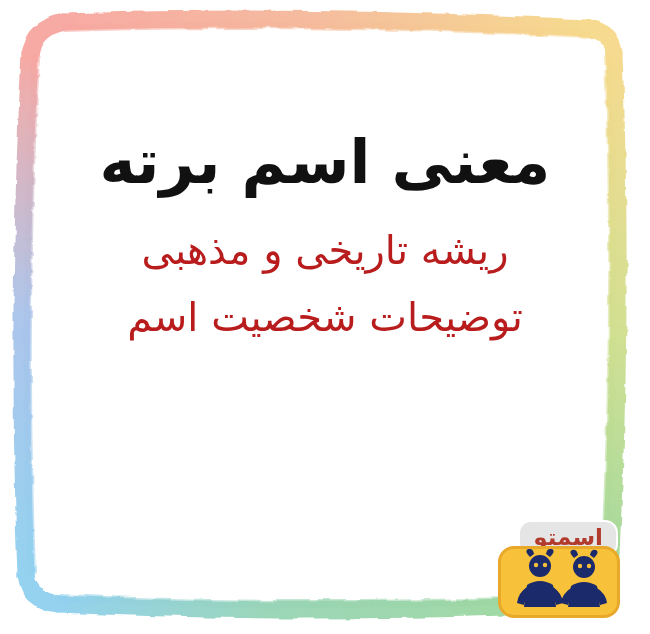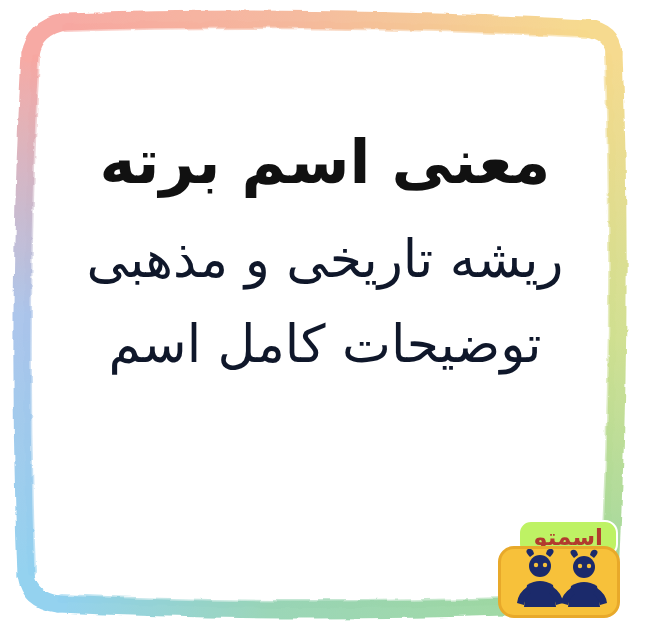--- a/index.html
+++ b/index.html
@@ -47,43 +47,43 @@
     margin-top: 126px;
     font-size: 61px;
     font-weight: bold;
     color: #111111;
     line-height: 1.18;
     letter-spacing: 0px;
     text-align: center;
     direction: rtl;
   }
   .line {
-    font-size: 52px;
-    color: #0f172a;
+    font-size: 40px;
+    color: #b91c1c;
     line-height: 1.52;
     text-align: center;
     direction: rtl;
   }
   .line-1 { margin-top: 22px; }
   .line-2 { margin-top: 6px; }
   .line-3 { margin-top: 6px; }
 
   
   .logo {
     position: absolute;
     right: 24px;
     bottom: 18px;
     width: 128px;
     height: 96px;
   }
   .logo-badge {
     position: absolute;
     right: 8px;
     top: 0;
-    background: #bef264;
+    background: #e5e5e5;
     color: #b23b2e;
     font-size: 23px;
     font-weight: bold;
     padding: 3px 13px 5px 13px;
     border-radius: 13px;
     border: 2px solid #ffffff;
     direction: rtl;
     line-height: 1.1;
   }
   .logo-kids {
@@ -152,21 +152,21 @@
         <path d="M 600 48 Q 610 300 596 562" stroke="url(#gradRight)"></path>
         <path d="M 574 590 Q 300 602 54 590" stroke="url(#gradBottom)"></path>
         <path d="M 24 564 Q 14 300 28 50" stroke="url(#gradLeft)"></path>
       </g>
     </svg>
   </div>
 
   <div class="text-block">
     <div class="title">معنی اسم برته</div>
     <div class="line line-1">ریشه تاریخی و مذهبی</div>
-    <div class="line line-3">توضیحات کامل اسم</div>
+    <div class="line line-3">توضیحات شخصیت اسم</div>
   </div>
 
   <div class="logo">
     <div class="logo-badge">اسمتو</div>
     <div class="logo-kids">
       <svg width="110" height="60" viewBox="0 0 110 60" xmlns="http://www.w3.org/2000/svg" aria-hidden="true">
         <g fill="#1b2a6b">
 
           <circle cx="33" cy="17" r="11"></circle>
           <path d="M20 36 q13 -8 26 0 l3 22 h-32 z"></path>

